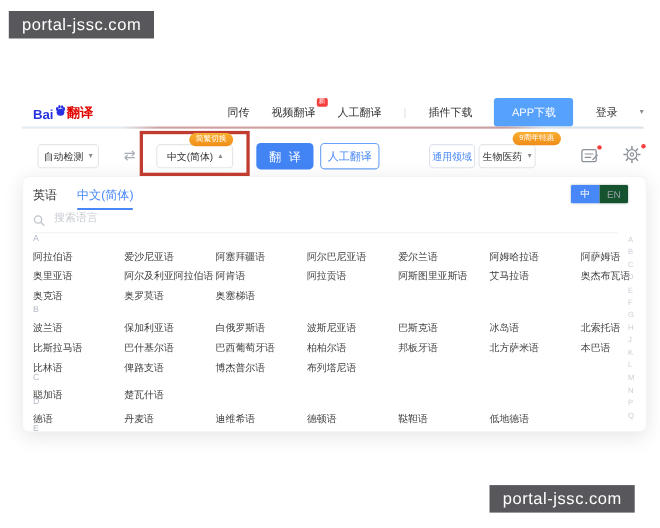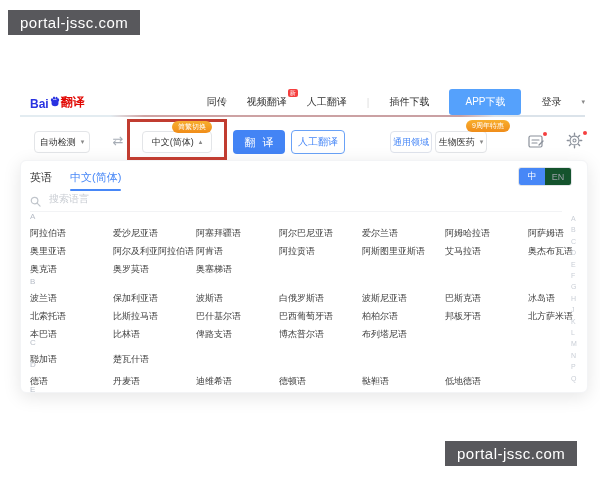--- a/index.html
+++ b/index.html
@@ -211,21 +211,20 @@
           <div class="lang-item">奥克语</div>
           <div class="lang-item">奥罗莫语</div>
           <div class="lang-item">奥塞梯语</div>
         </div>
       </div>
       <div class="lang-section" style="top: 277px;">
         <div class="sec-letter">B</div>
         <div class="sec-grid">
           <div class="lang-item">波兰语</div>
           <div class="lang-item">保加利亚语</div>
-          <div class="lang-item">波斯语</div>
           <div class="lang-item">白俄罗斯语</div>
           <div class="lang-item">波斯尼亚语</div>
           <div class="lang-item">巴斯克语</div>
           <div class="lang-item">冰岛语</div>
           <div class="lang-item">北索托语</div>
           <div class="lang-item">比斯拉马语</div>
           <div class="lang-item">巴什基尔语</div>
           <div class="lang-item">巴西葡萄牙语</div>
           <div class="lang-item">柏柏尔语</div>
           <div class="lang-item">邦板牙语</div>

